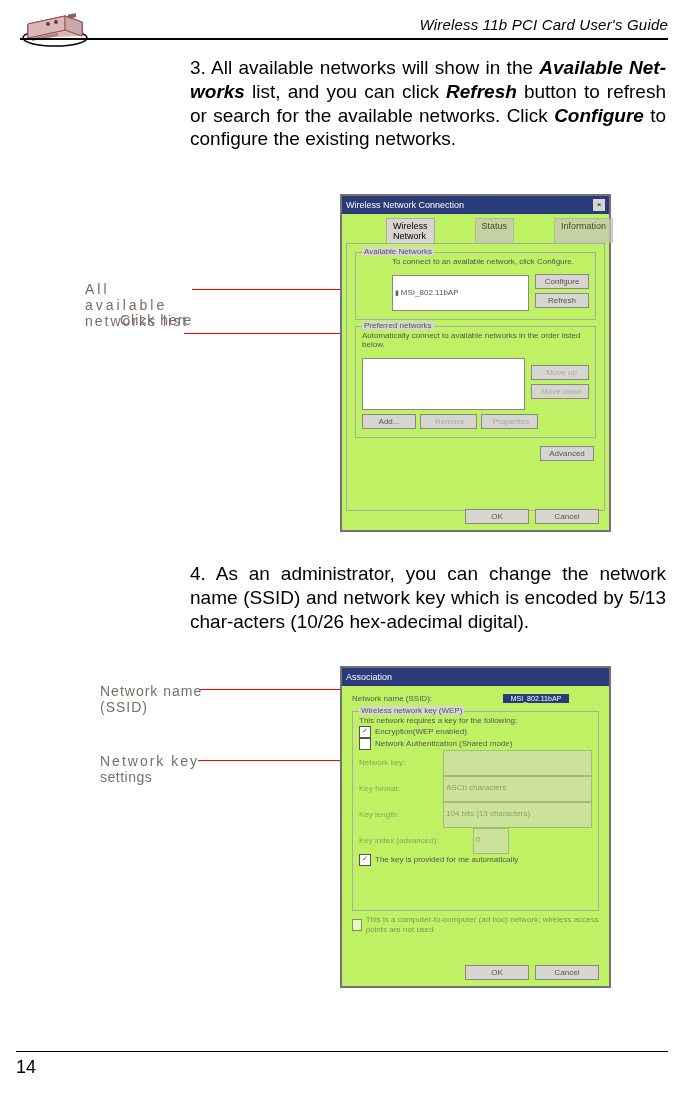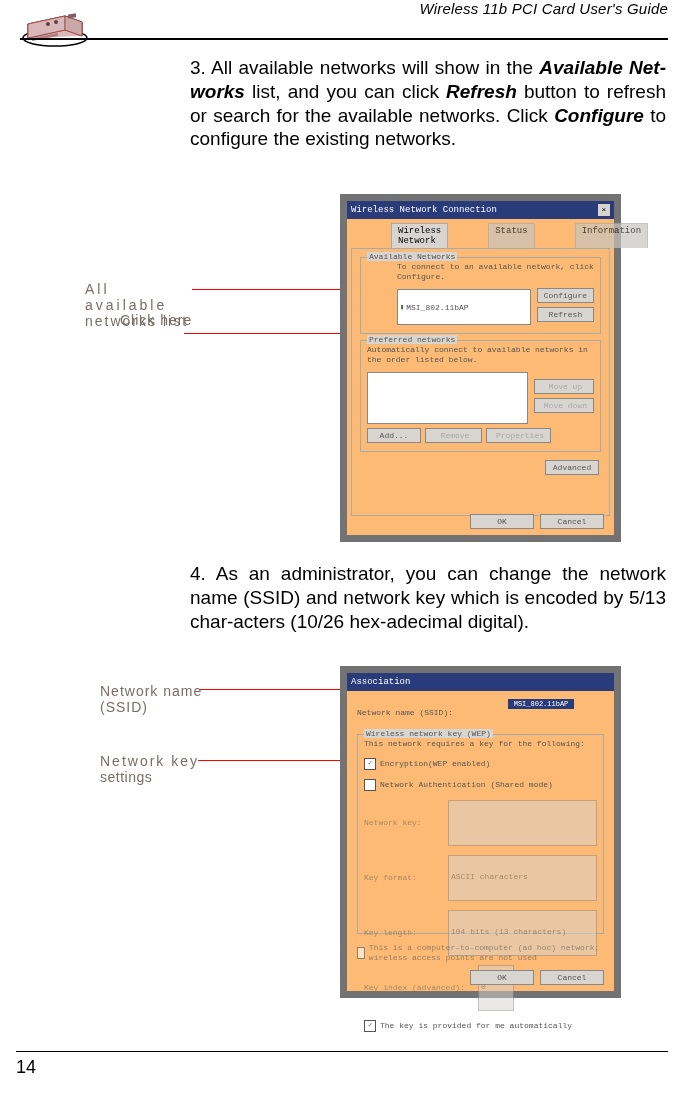--- a/index.html
+++ b/index.html
@@ -14,21 +14,21 @@
   .header-line {
     position: absolute;
     top: 38px;
     left: 20px;
     right: 30px;
     height: 2px;
     background: #000;
   }
   .header-title {
     position: absolute;
-    top: 0;
+    top: 16px;
     right: 30px;
     font-style: italic;
     font-size: 15px;
     letter-spacing: 0.2px;
   }
   .pci-icon {
     position: absolute;
     top: 8px;
     left: 20px;
     width: 70px;
@@ -54,43 +54,42 @@
     text-align: justify;
   }
   .c1 { top: 281px; left: 85px; width: 110px; letter-spacing:2px; }
   .c2 { top: 312px; left: 120px; }
   .c3 { top: 683px; left: 100px; width:110px; }
   .c4 { top: 753px; left: 100px; width:110px; letter-spacing:2px;}
   .red-line { position:absolute; background:#f00; height:1px; }
   .red-box { position:absolute; border:1.5px solid #f00; }
   .screenshot {
     position: absolute;
-    background: #fdba74;
-    border: 7px solid #737373;
-    font-family: Liberation Mono, monospace;
+    background: #bef264;
+    border: 2px solid #737373;
   }
   .ss1 { top: 194px; left: 340px; width: 267px; height: 334px; }
   .ss2 { top: 666px; left: 340px; width: 267px; height: 318px; }
   .titlebar { height:18px; background:#2a3b7a; color:#fff; font-size:9px; padding:2px 4px; box-sizing:border-box; display:flex; justify-content:space-between; align-items:center;}
   .titlebar .x { background:#d8d4d0; color:#000; width:12px; height:12px; font-size:8px; text-align:center; line-height:12px;}
   .tab-row { display:flex; font-size:9px; margin:4px 4px 0 4px; }
   .tab { padding:2px 6px; background:#d8d4d0; border:1px solid #aaa; border-bottom:none;margin-left:40px; }
   .tab.inactive { background:#c8c4c0; opacity:0.7;text-align:center;}
   .group { border:1px solid #aaa; margin:6px; padding:4px 6px 8px 6px; font-size:8px; color:#555; position:relative;}
   .group .g-label { position:absolute; top:-6px; left:6px; background:#d8d4d0; padding:0 2px; font-size:8px;}
   .txt-small { font-size:8px; color:#555; line-height:1.2; }
   .listbox { background:#fff; border:1px solid #888; height:30px; margin-top:4px; font-size:8px; padding:2px; display:flex; align-items:center;}
   .listbox2 { background:#fff; border:1px solid #888; height:50px; margin-top:4px;}
   .btn { display:inline-block; background:#d8d4d0; border:1px solid #888; font-size:8px; padding:2px 6px; color:#555; text-align:center; min-width:40px;}
   .btn.dim { color:#aaa;padding-left:9px; }
   .row { display:flex; justify-content:space-between; align-items:center; margin-top:4px;}
   .bottom-row { position:absolute; bottom:6px; left:0; right:0; display:flex; justify-content:flex-end; gap:6px; padding:0 10px;}
-  .field { display:flex; align-items:center; gap:4px; font-size:8px; color:#555; margin:9px 0;}
+  .field { display:flex; align-items:center; gap:4px; font-size:8px; color:#555; margin:0 0;}
   .field .lbl { width:80px; }
-  .field .input { flex:1; border:1px solid #888; height:12px; font-size:8px; padding:16px 2px; background:#d8d4d0;}
+  .field .input { flex:1; border:1px solid #888; height:12px; font-size:8px; padding:6px 2px; background:#d8d4d0;}
   .chk { width:10px; height:10px; border:1px solid #555; background:#fff; display:inline-block; font-size:7px; text-align:center; line-height:8px;}
   .ssid-val { position:absolute; top:26px; right:40px; background:#2a3b7a; color:#fff; font-size:7px; padding:1px 4px; width:58px; text-align:center;}
   .page-num { position:absolute; bottom: 24px; left: 16px; font-size:18px; }
   .bottom-line { position:absolute; bottom:50px; left:16px; right:30px; height:1.5px; background:#000;}
   .ant-icon { font-size:7px; color:#3a7a3a; margin-right:2px;}
 </style>
 </head>
 <body>
 
 <div class="pci-icon">

